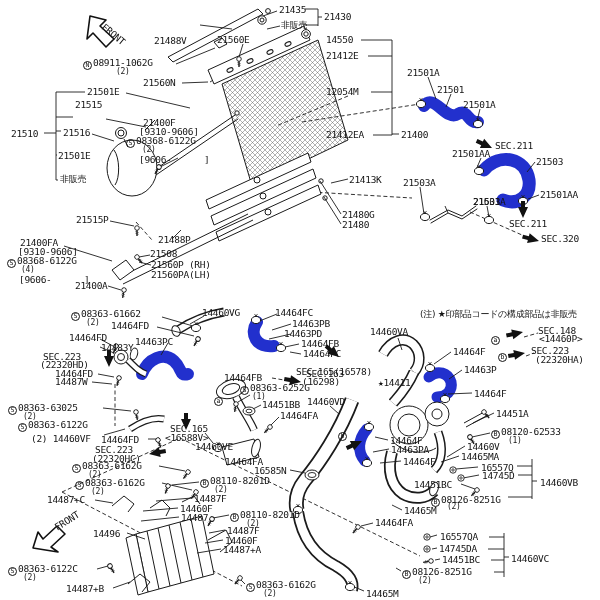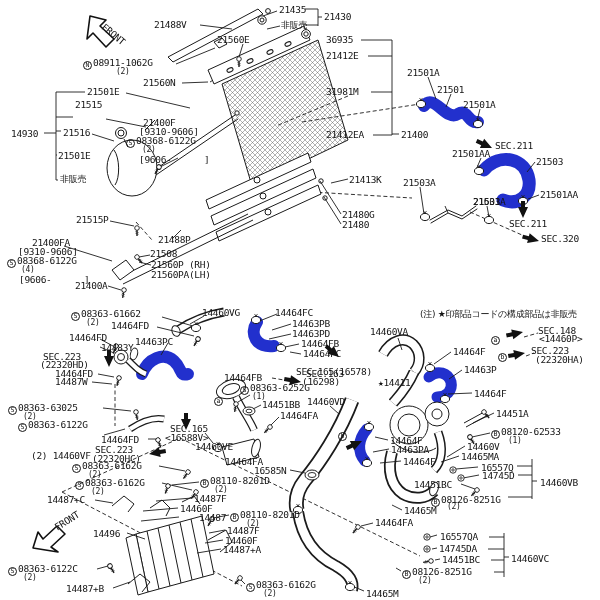--- a/index.html
+++ b/index.html
@@ -240,77 +240,77 @@
 
     <g fill="#fff" stroke="#111" stroke-width="1.6" stroke-linejoin="round">
       <path d="M90,16 L106,20 L100,26 L114,39 L106,47 L93,33 L87,39 Z"></path>
       <path d="M33,548 L38,532 L43,539 L57,526 L65,534 L51,547 L58,552 Z"></path>
     </g>
   </svg>
 
   <div id="labels-layer">
       <span class="lb" style="left: 106px; top: 22px; transform: rotate(40deg);">FRONT</span>
       <span class="lb" style="left: 53px; top: 524px; transform: rotate(-32deg);">FRONT</span>
-      <span class="lb" style="left: 154px; top: 20px;">21488V</span>
+      <span class="lb" style="left: 154px; top: 36px;">21488V</span>
       <span class="lb" style="left: 279px; top: 5px;">21435</span>
       <span class="lb" style="left: 324px; top: 12px;">21430</span>
       <span class="lb jp" style="left: 281px; top: 21px;">非販売</span>
       <span class="lb" style="left: 217px; top: 35px;">21560E</span>
       <span class="lb" style="left: 83px; top: 58px;"><span class="circ">N</span>08911-1062G</span>
       <span class="lb sm" style="left: 116px; top: 68px;">(2)</span>
       <span class="lb" style="left: 143px; top: 78px;">21560N</span>
-      <span class="lb" style="left: 326px; top: 35px;">36935</span>
+      <span class="lb" style="left: 326px; top: 35px;">14550</span>
       <span class="lb" style="left: 326px; top: 51px;">21412E</span>
       <span class="lb" style="left: 87px; top: 87px;">21501E</span>
       <span class="lb" style="left: 407px; top: 68px;">21501A</span>
       <span class="lb" style="left: 437px; top: 85px;">21501</span>
       <span class="lb" style="left: 463px; top: 100px;">21501A</span>
-      <span class="lb" style="left: 326px; top: 87px;">31981M</span>
+      <span class="lb" style="left: 326px; top: 87px;">12054M</span>
       <span class="lb" style="left: 75px; top: 100px;">21515</span>
       <span class="lb" style="left: 143px; top: 118px;">21400F</span>
       <span class="lb" style="left: 139px; top: 127px;">[9310-9606]</span>
       <span class="lb" style="left: 126px; top: 136px;"><span class="circ">S</span>08368-6122G</span>
       <span class="lb sm" style="left: 142px; top: 146px;">(2)</span>
       <span class="lb" style="left: 139px; top: 155px;">[9606-      ]</span>
-      <span class="lb" style="left: 11px; top: 129px;">14930</span>
+      <span class="lb" style="left: 11px; top: 129px;">21510</span>
       <span class="lb" style="left: 63px; top: 128px;">21516</span>
       <span class="lb" style="left: 326px; top: 130px;">21412EA</span>
       <span class="lb" style="left: 401px; top: 130px;">21400</span>
       <span class="lb" style="left: 58px; top: 151px;">21501E</span>
       <span class="lb" style="left: 495px; top: 141px;">SEC.211</span>
       <span class="lb" style="left: 452px; top: 149px;">21501AA</span>
       <span class="lb" style="left: 536px; top: 157px;">21503</span>
       <span class="lb jp" style="left: 60px; top: 175px;">非販売</span>
       <span class="lb" style="left: 349px; top: 175px;">21413K</span>
       <span class="lb" style="left: 403px; top: 178px;">21503A</span>
       <span class="lb" style="left: 540px; top: 190px;">21501AA</span>
       <span class="lb" style="left: 433px; top: 197px; margin-left: 40px;">21631</span>
       <span class="lb" style="left: 473px; top: 197px;">21503A</span>
       <span class="lb" style="left: 76px; top: 215px;">21515P</span>
       <span class="lb" style="left: 509px; top: 219px;">SEC.211</span>
       <span class="lb" style="left: 342px; top: 210px;">21480G</span>
       <span class="lb" style="left: 342px; top: 220px;">21480</span>
       <span class="lb" style="left: 541px; top: 234px;">SEC.320</span>
-      <span class="lb" style="left: 20px; top: 238px; margin-left: 12px;">21400FA</span>
+      <span class="lb" style="left: 20px; top: 238px;">21400FA</span>
       <span class="lb" style="left: 18px; top: 247px;">[9310-9606]</span>
       <span class="lb" style="left: 7px; top: 256px;"><span class="circ">S</span>08368-6122G</span>
       <span class="lb sm" style="left: 21px; top: 266px;">(4)</span>
       <span class="lb" style="left: 19px; top: 275px;">[9606-      ]</span>
       <span class="lb" style="left: 158px; top: 235px;">21488P</span>
       <span class="lb" style="left: 150px; top: 249px;">21508</span>
       <span class="lb" style="left: 151px; top: 260px;">21560P (RH)</span>
       <span class="lb" style="left: 151px; top: 270px;">21560PA(LH)</span>
       <span class="lb" style="left: 75px; top: 281px;">21400A</span>
       <span class="lb" style="left: 71px; top: 309px;"><span class="circ">S</span>08363-61662</span>
       <span class="lb sm" style="left: 86px; top: 319px;">(2)</span>
       <span class="lb" style="left: 202px; top: 308px;">14460VG</span>
       <span class="lb" style="left: 275px; top: 308px;">14464FC</span>
       <span class="lb" style="left: 111px; top: 321px;">14464FD</span>
       <span class="lb" style="left: 292px; top: 319px;">14463PB</span>
-      <span class="lb" style="left: 292px; top: 329px;">14463PD</span>
+      <span class="lb" style="left: 284px; top: 329px;">14463PD</span>
       <span class="lb" style="left: 69px; top: 333px;">14464FD</span>
       <span class="lb" style="left: 135px; top: 337px;">14463PC</span>
       <span class="lb" style="left: 65px; top: 343px; margin-left: 36px;">14483Y</span>
       <span class="lb" style="left: 301px; top: 339px;">14464FB</span>
       <span class="lb" style="left: 43px; top: 352px;">SEC.223</span>
       <span class="lb" style="left: 40px; top: 360px;">(22320HD)</span>
       <span class="lb" style="left: 303px; top: 349px;">14464FC</span>
       <span class="lb" style="left: 55px; top: 369px;">14464FD</span>
       <span class="lb" style="left: 296px; top: 359px; margin-top: 8px;">SEC.165(16578)</span>
       <span class="lb" style="left: 306px; top: 369px;">SEC.163</span>
@@ -318,40 +318,40 @@
       <span class="lb" style="left: 55px; top: 377px;">14487W</span>
       <span class="lb" style="left: 224px; top: 373px;">14464FB</span>
       <span class="lb" style="left: 240px; top: 383px;"><span class="circ">S</span>08363-6252G</span>
       <span class="lb sm" style="left: 252px; top: 393px;">(1)</span>
       <span class="lb" style="left: 214px; top: 394px;"><span class="circ">a</span></span>
       <span class="lb" style="left: 8px; top: 403px;"><span class="circ">S</span>08363-63025</span>
       <span class="lb sm" style="left: 23px; top: 413px;">(2)</span>
       <span class="lb" style="left: 262px; top: 400px;">14451BB</span>
       <span class="lb" style="left: 307px; top: 397px;">14460VD</span>
       <span class="lb" style="left: 18px; top: 420px;"><span class="circ">S</span>08363-6122G</span>
-      <span class="lb" style="left: 31px; top: 451px;">(2) 14460VF</span>
+      <span class="lb" style="left: 31px; top: 434px;">(2) 14460VF</span>
       <span class="lb" style="left: 280px; top: 411px;">14464FA</span>
       <span class="lb" style="left: 101px; top: 435px;">14464FD</span>
       <span class="lb" style="left: 170px; top: 424px;">SEC.165</span>
       <span class="lb" style="left: 165px; top: 433px;">&lt;16588V&gt;</span>
       <span class="lb" style="left: 95px; top: 445px;">SEC.223</span>
       <span class="lb" style="left: 92px; top: 454px;">(22320HC)</span>
       <span class="lb" style="left: 195px; top: 442px;">14460VE</span>
       <span class="lb" style="left: 72px; top: 461px;"><span class="circ">S</span>08363-6162G</span>
       <span class="lb sm" style="left: 88px; top: 471px;">(2)</span>
       <span class="lb" style="left: 75px; top: 478px;"><span class="circ">S</span>08363-6162G</span>
       <span class="lb sm" style="left: 91px; top: 488px;">(2)</span>
       <span class="lb" style="left: 47px; top: 495px;">14487+C</span>
       <span class="lb" style="left: 225px; top: 457px;">14464FA</span>
       <span class="lb" style="left: 254px; top: 466px; text-align: center;">16585N</span>
       <span class="lb" style="left: 200px; top: 476px;"><span class="circ">B</span>08110-8201D</span>
       <span class="lb sm" style="left: 214px; top: 486px;">(2)</span>
       <span class="lb" style="left: 194px; top: 494px;">14487F</span>
       <span class="lb" style="left: 180px; top: 504px;">14460F</span>
-      <span class="lb" style="left: 199px; top: 513px;">14487</span>
+      <span class="lb" style="left: 181px; top: 513px;">14487</span>
       <span class="lb" style="left: 230px; top: 510px;"><span class="circ">B</span>08110-8201D</span>
       <span class="lb sm" style="left: 246px; top: 520px;">(2)</span>
       <span class="lb" style="left: 227px; top: 526px;">14487F</span>
       <span class="lb" style="left: 225px; top: 536px;">14460F</span>
       <span class="lb" style="left: 223px; top: 545px;">14487+A</span>
       <span class="lb" style="left: 93px; top: 529px;">14496</span>
       <span class="lb" style="left: 8px; top: 564px;"><span class="circ">S</span>08363-6122C</span>
       <span class="lb sm" style="left: 23px; top: 574px;">(2)</span>
       <span class="lb" style="left: 66px; top: 584px;">14487+B</span>
       <span class="lb" style="left: 246px; top: 580px;"><span class="circ">S</span>08363-6162G</span>

